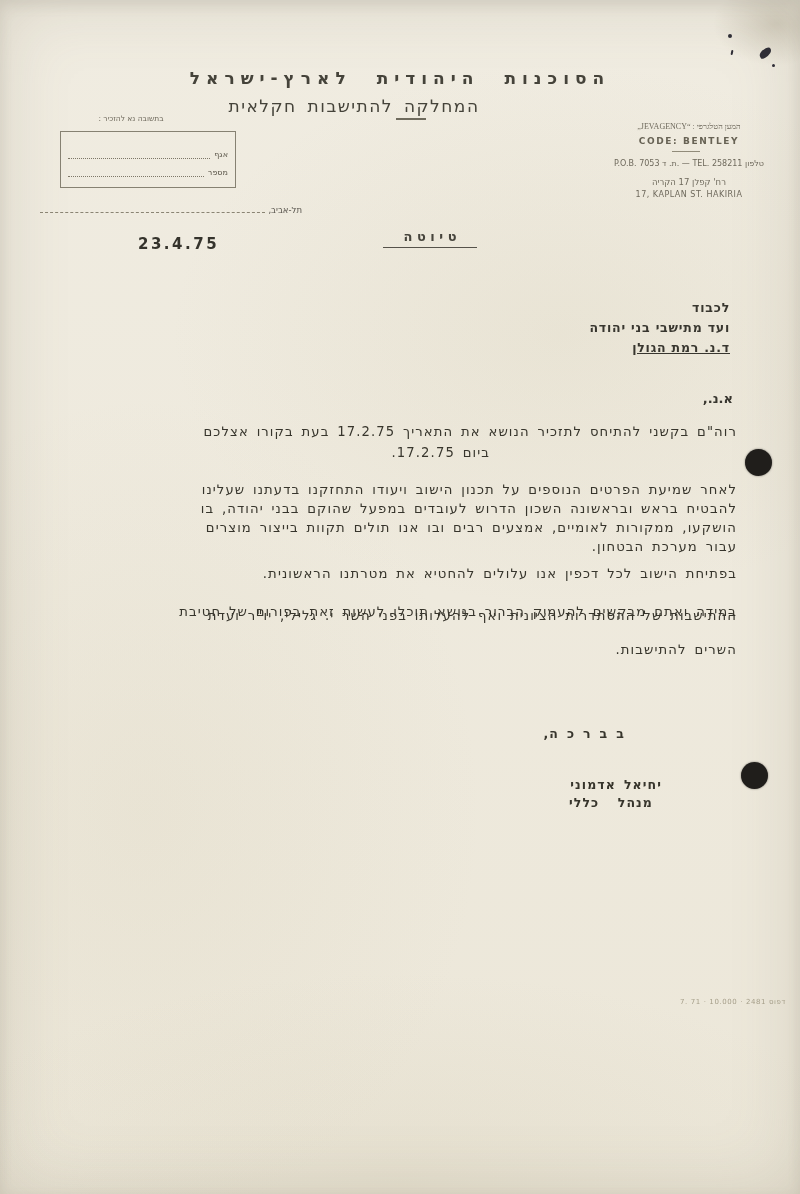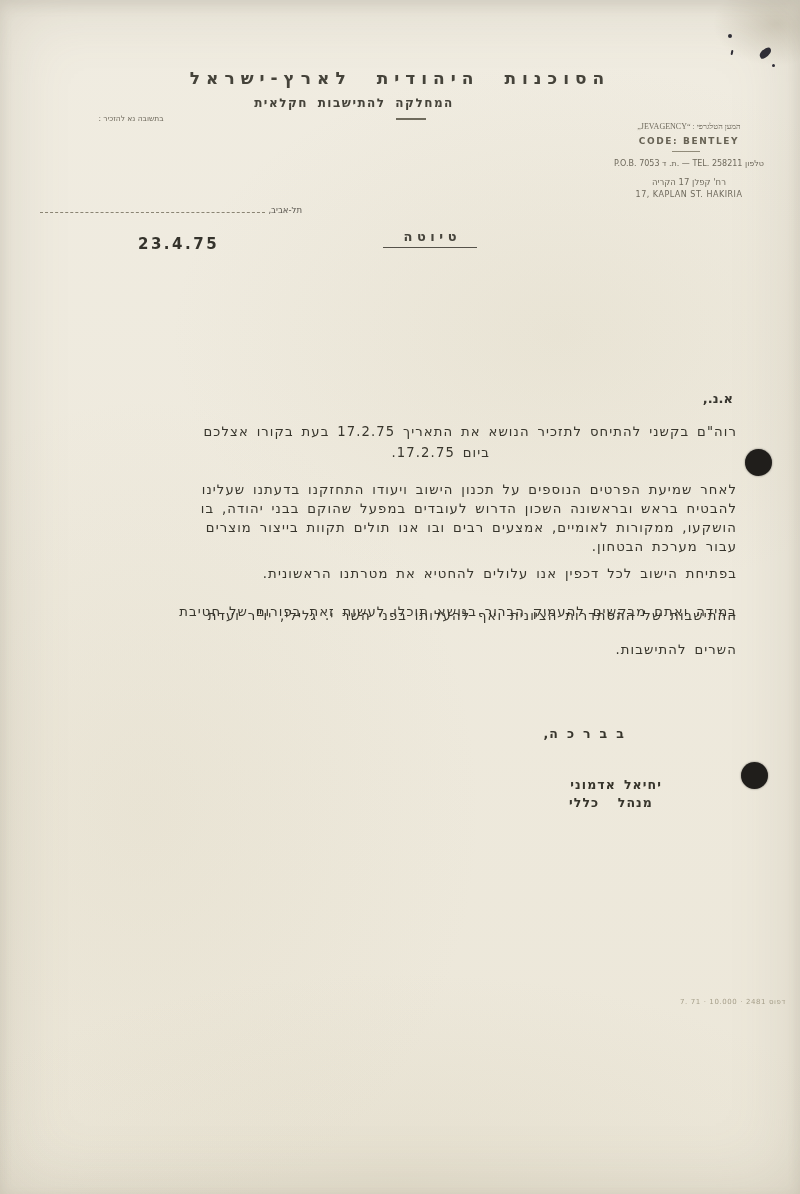--- a/index.html
+++ b/index.html
@@ -11,22 +11,22 @@
       radial-gradient(ellipse 600px 420px at 70% 28%, rgba(196,186,152,0.14), transparent 65%),
       radial-gradient(ellipse 520px 640px at 18% 68%, rgba(200,190,158,0.12), transparent 65%),
       radial-gradient(ellipse 700px 300px at 50% 99%, rgba(190,180,148,0.14), transparent 70%),
       linear-gradient(#f0ece1,#ece7d9);
     box-shadow:inset 0 0 70px rgba(120,110,85,0.20), inset 0 5px 14px rgba(100,95,80,0.14);
   }
   .abs{position:absolute;}
   
   .org-name{top:68px;left:0;width:800px;text-align:center;font-size:17px;font-weight:bold;
     letter-spacing:6px;word-spacing:13px;color:#45433a;direction:rtl;}
-  .dept-name{top:96px;left:0;width:708px;text-align:center;font-size:12px;
-    letter-spacing:1.5px;word-spacing:4px;color:#45433a;direction:rtl;font-weight:bold;}
+  .dept-name{top:96px;left:0;width:708px;text-align:center;font-size:17px;
+    letter-spacing:1.5px;word-spacing:4px;color:#45433a;direction:rtl;}
   .dept-underline{top:118px;left:396px;width:30px;height:2px;background:#6e6a5c;}
   
   .contact{left:588px;width:202px;text-align:center;color:#6e695c;}
   .tg-line{top:122px;font-size:8px;direction:ltr;font-family:Liberation Serif, serif;}
   .code-line{top:136px;font-size:9px;letter-spacing:1.6px;font-weight:bold;color:#6762545;color:#676254;}
   .code-underline{top:151px;left:672px;width:28px;height:1px;background:#918b7a;}
   .pob-line{top:159px;font-size:8px;direction:ltr;}
   .addr-he{top:177px;font-size:8.5px;direction:rtl;}
   .addr-en{top:190px;font-size:8px;letter-spacing:0.5px;}
   
@@ -86,28 +86,43 @@
   <div class="abs dept-underline"></div>
 
   <div class="abs contact tg-line">„JEVAGENCY“ : המען הטלגרפי</div>
   <div class="abs contact code-line">CODE: BENTLEY</div>
   <div class="abs code-underline"></div>
   <div class="abs contact pob-line">P.O.B. 7053 ת. ד. — TEL. 258211 טלפון</div>
   <div class="abs contact addr-he">רח' קפלן 17 הקריה</div>
   <div class="abs contact addr-en">17, KAPLAN ST. HAKIRIA</div>
 
   <div class="abs reply-caption">בתשובה נא להזכיר :</div>
+  <div class="abs reply-box">
+    <div class="reply-row">
+      <span class="lbl">אגף</span>
+      <span class="leader"></span>
+    </div>
+    <div class="reply-row">
+      <span class="lbl">מספר</span>
+      <span class="leader"></span>
+    </div>
+  </div>
   <div class="abs date">23.4.75</div>
   <div class="abs city-row">
     <span class="dash"></span>
     <span class="lbl">תל-אביב,</span>
   </div>
 
   <div class="abs stamp">ט י ו ט ה</div>
 
+  <div class="abs recipient">
+    <div class="r1">לכבוד</div>
+    <div class="r2">ועד מתישבי בני יהודה</div>
+    <div class="r3">ד.נ. רמת הגולן</div>
+  </div>
 
   <div class="abs salutation">א.נ.,</div>
 
   <div class="bl p1l1">רוה"ם בקשני להתיחס לתזכיר הנושא את התאריך 17.2.75 בעת בקורו אצלכם</div>
   <div class="bl p1l2">ביום 17.2.75.</div>
 
   <div class="bl p2l2">להבטיח בראש ובראשונה השכון הדרוש לעובדים במפעל שהוקם בבני יהודה, בו</div>
   <div class="bl p2l1">לאחר שמיעת הפרטים הנוספים על תכנון הישוב ויעודו התחזקנו בדעתנו שעלינו</div>
   <div class="bl p2l3">הושקעו, ממקורות לאומיים, אמצעים רבים ובו אנו תולים תקוות בייצור מוצרים</div>
   <div class="bl p2l4">עבור מערכת הבטחון.</div>

